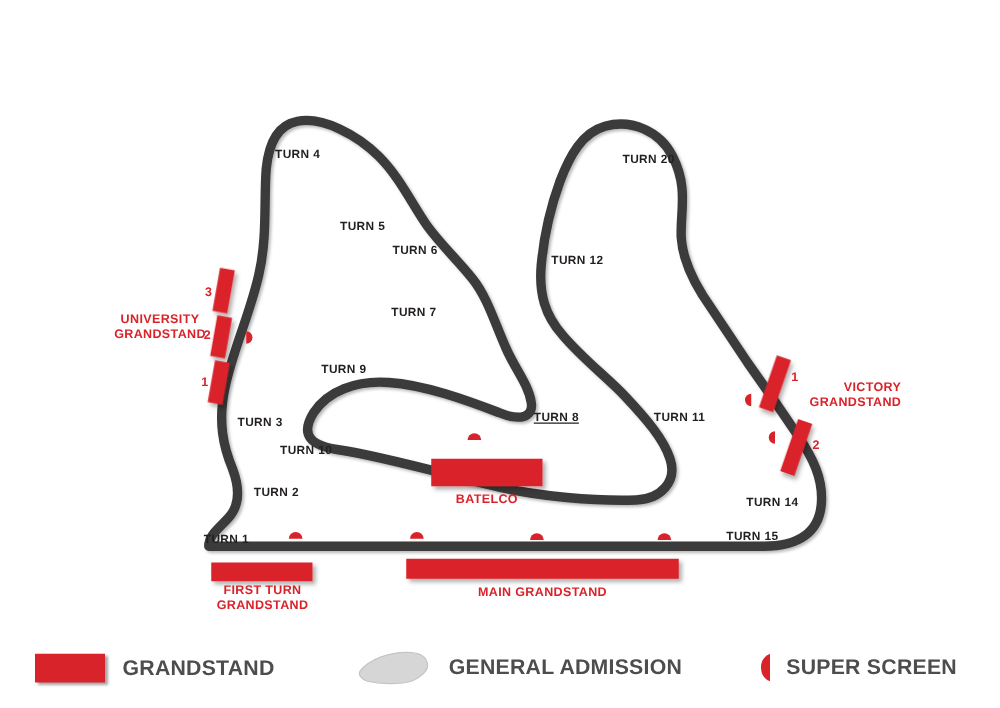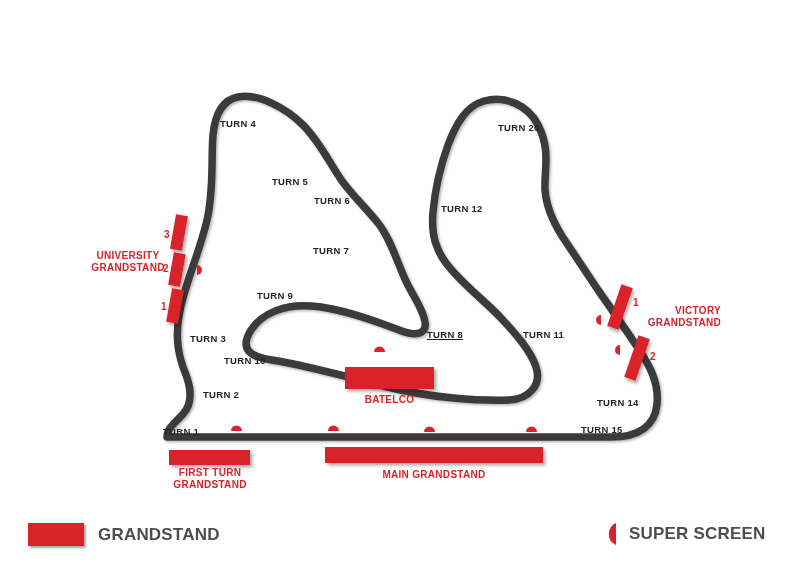--- a/index.html
+++ b/index.html
@@ -220,20 +220,28 @@
   <div class="stand-num" style="left:633px; top:298px;">1</div>
   <div class="stand-num" style="left:650px; top:352px;">2</div>
 
   <div class="legend">
 
     <div class="legend-item" style="left:28px; top:18px;">
       <div class="legend-swatch-grandstand"></div>
       <div class="legend-text">GRANDSTAND</div>
     </div>
 
+    <div class="legend-item" style="left:285px; top:15px;">
+      <div class="legend-swatch-ga">
+        <svg viewBox="0 0 60 28" width="60" height="28">
+          <path d="M 3 17 C 10 8 26 1 44 2 C 52 2.5 56 6 57 11 C 58 16 52 22 44 25 C 34 28 18 27 9 25 C 4 23.5 1.5 20 3 17 Z" fill="#d6d6d6" stroke="#c4c4c4" stroke-width="1"></path>
+        </svg>
+      </div>
+      <div class="legend-text">GENERAL ADMISSION</div>
+    </div>
 
     <div class="legend-item" style="left:603px; top:16px;">
       <div class="legend-swatch-screen">
         <svg viewBox="0 0 14 26" width="14" height="26">
           <path d="M 13 2 A 12 12 0 0 0 13 24 Z" fill="#d9232a"></path>
         </svg>
       </div>
       <div class="legend-text">SUPER SCREEN</div>
     </div>
 

